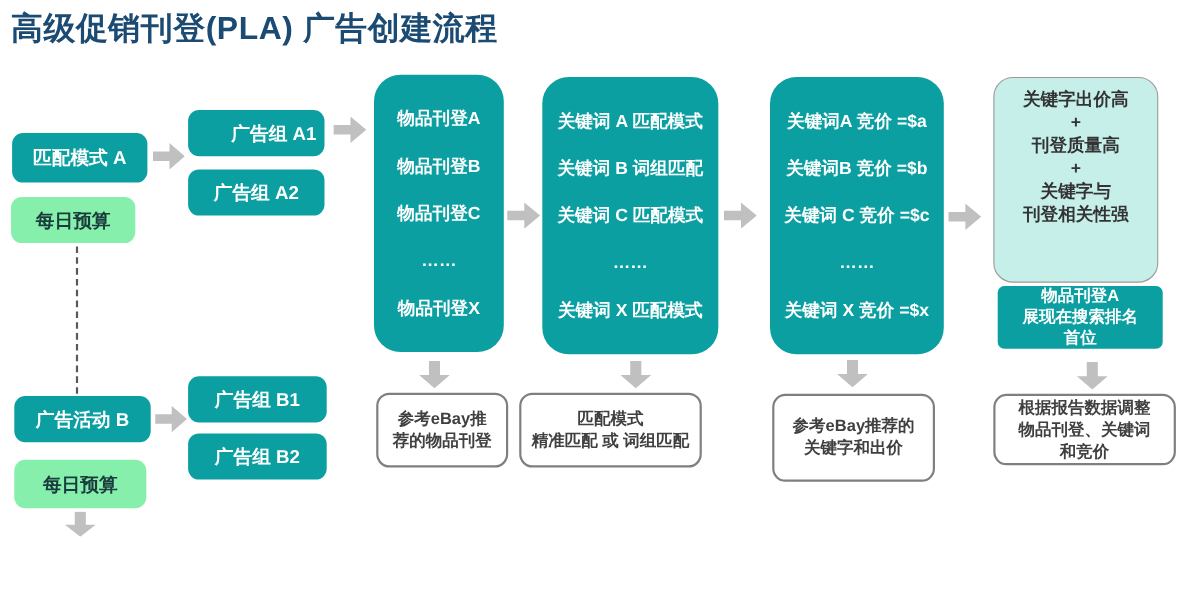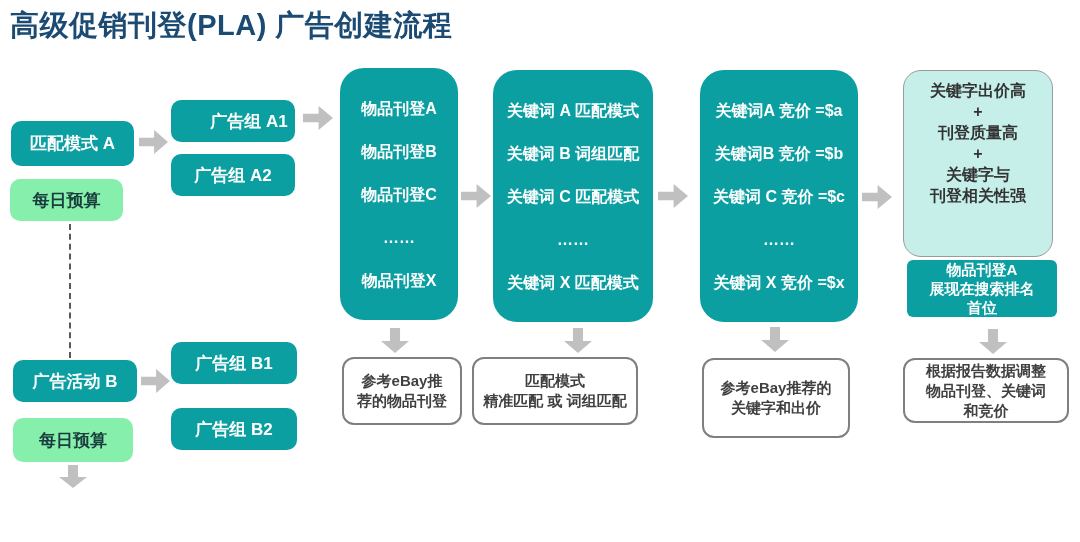--- a/index.html
+++ b/index.html
@@ -69,21 +69,21 @@
   <div class="abs box-teal" style="left:13px;top:360px;width:124px;height:42px;">广告活动 B</div>
   <div class="abs box-light" style="left:13px;top:418px;width:120px;height:44px;">每日预算</div>
   <div class="abs arrow-down" style="left:59px;top:465px;width:28px;height:23px;"></div>
 
   <div class="abs arrow-right" style="left:139px;top:130px;width:29px;height:24px;"></div>
   <div class="abs arrow-right" style="left:141px;top:369px;width:29px;height:24px;"></div>
 
   <div class="abs box-teal" style="left:171px;top:100px;width:124px;height:42px;padding-left:32px;">广告组 A1</div>
   <div class="abs box-teal" style="left:171px;top:154px;width:124px;height:42px;">广告组 A2</div>
   <div class="abs box-teal" style="left:171px;top:342px;width:126px;height:42px;">广告组 B1</div>
-  <div class="abs box-teal" style="left:171px;top:408px;width:126px;height:42px;">广告组 B2</div>
+  <div class="abs box-teal" style="left:171px;top:394px;width:126px;height:42px;">广告组 B2</div>
 
   <div class="abs arrow-right" style="left:303px;top:106px;width:30px;height:24px;"></div>
 
   <div class="abs bigbox" style="left:340px;top:68px;width:118px;height:252px;">
     <div class="line">物品刊登A</div>
     <div class="line">物品刊登B</div>
     <div class="line">物品刊登C</div>
     <div class="line">……</div>
     <div class="line">物品刊登X</div>
   </div>

